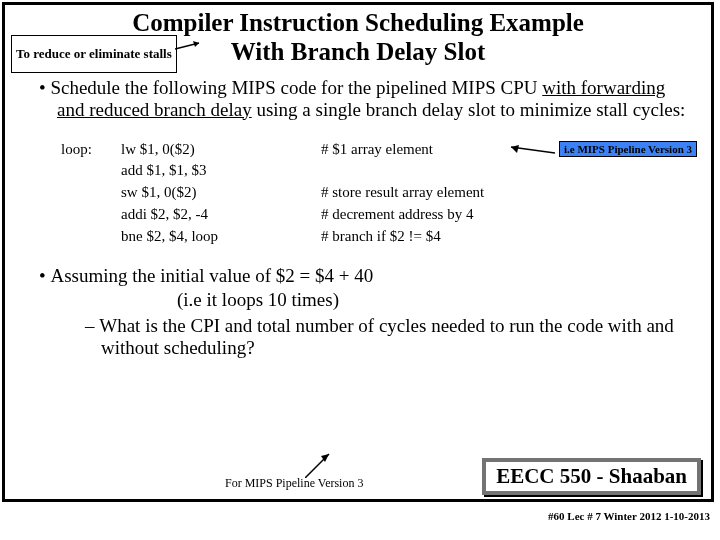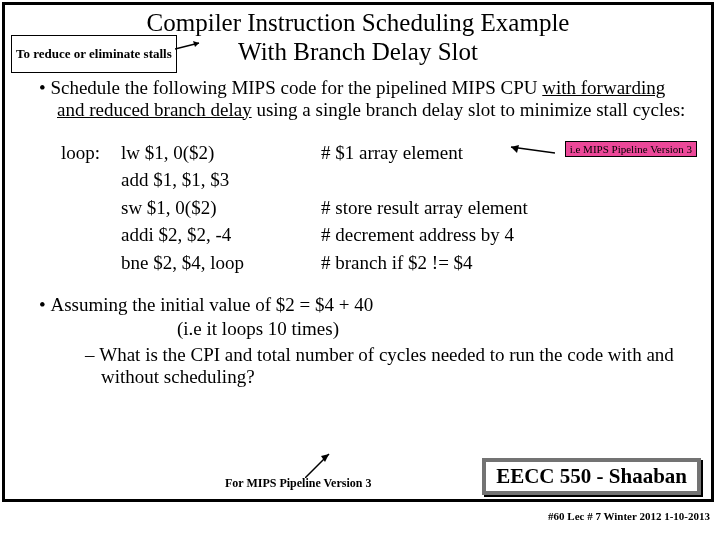--- a/index.html
+++ b/index.html
@@ -12,21 +12,21 @@
     width: 712px;
     height: 500px;
     border: 3px solid #000;
     position: relative;
     box-sizing: border-box;
     margin: 2px;
   }
   .title {
     text-align: center;
     font-size: 25px;
-    font-weight: normal;
+    font-weight: bold;
     margin-top: 4px;
     line-height: 1.15;
   }
   .annot1 {
     position: absolute;
     top: 30px;
     left: 6px;
     border: 1.5px solid #000;
     font-size: 13px;
     font-weight: bold;
@@ -39,21 +39,21 @@
   }
   .bullet1 {
     margin: 6px 0 0 30px;
   }
   .bullet1 .lead {
     margin-left: -18px;
   }
   .u { text-decoration: underline; }
   .codeblock {
     margin: 18px 0 0 34px;
-    font-size: 19px;
+    font-size: 15px;
     line-height: 1.45;
   }
   .codeline {
     display: flex;
   }
   .codeline .lab { width: 60px; }
   .codeline .ins { width: 200px; }
   .codeline .cmt { flex:1;font-family:Liberation Serif, serif; }
   .bullet2 {
     margin: 18px 0 0 30px;
@@ -66,30 +66,30 @@
   .sub2 {
     margin: 2px 0 0 44px;
   }
   .sub2 .dash { margin-left:-16px;}
   .annot2 {
     position: absolute;
     top: 136px;
     right: 14px;
     border: 1.5px solid #000;
     font-size: 11px;
-    font-weight: normal;
+    font-weight: bold;
     padding: 1px 4px;
-    background: #ec4899;
+    background: #3b82f6;
   }
   .annot3 {
     position: absolute;
     bottom: 8px;
     left: 220px;
     font-size: 12px;
-    font-weight: bold;
+    font-weight: normal;
   }
   .course {
     position: absolute;
     bottom: 4px;
     right: 10px;
     border: 4px solid #737373;
     box-shadow: 2px 2px 0 #000;
     font-size: 21px;
     font-weight: bold;
     padding: 2px 10px;

